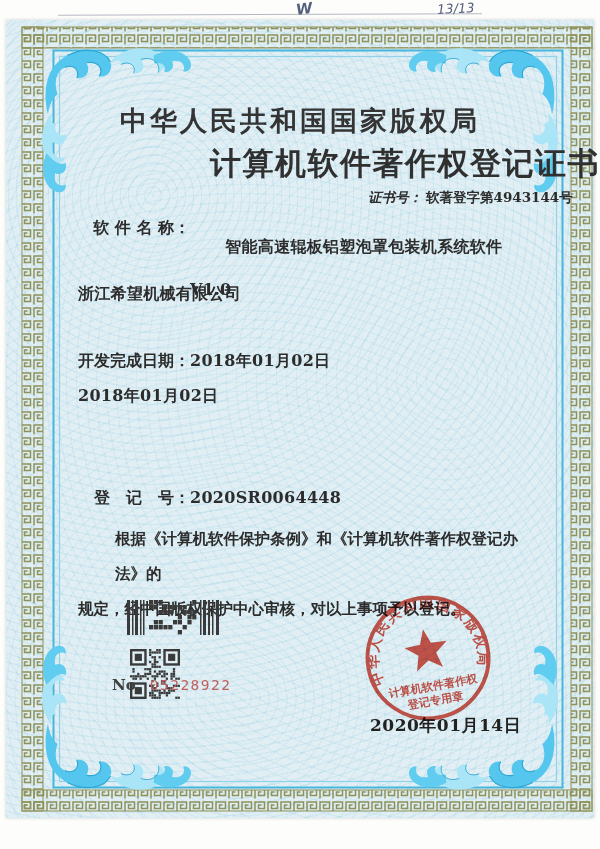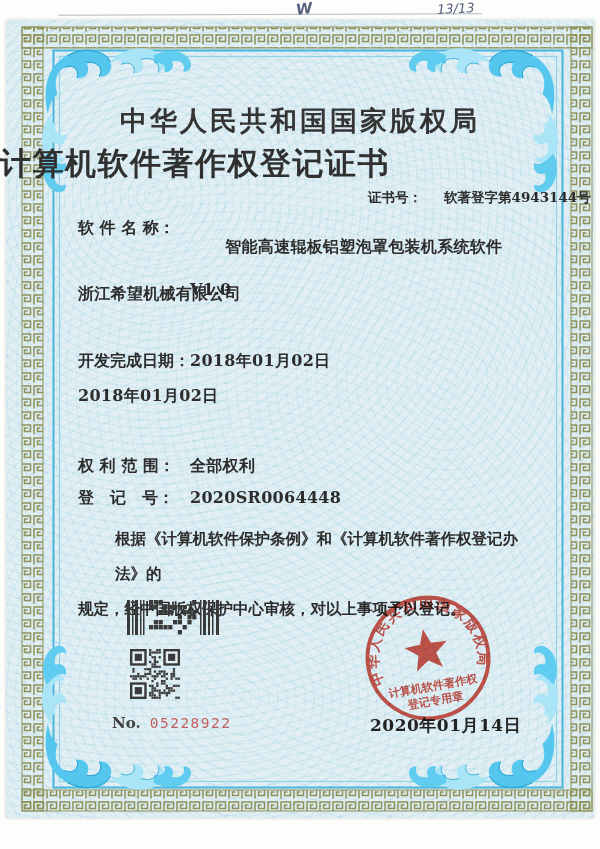--- a/index.html
+++ b/index.html
@@ -11,32 +11,32 @@
     background:
       repeating-radial-gradient(circle at 25% 22%, rgba(125,195,220,.16) 0 1.5px, rgba(125,195,220,0) 1.5px 8px),
       repeating-radial-gradient(circle at 75% 45%, rgba(125,195,220,.13) 0 1.5px, rgba(125,195,220,0) 1.5px 10px),
       repeating-radial-gradient(circle at 40% 85%, rgba(125,195,220,.13) 0 1.5px, rgba(125,195,220,0) 1.5px 9px),
       #e1eff4;
     box-shadow:0 0 3px rgba(60,80,90,.25);}
   .frame-svg{position:absolute;left:0;top:0;width:588px;height:798px;}
   .txt{position:absolute;color:#2c2c2c;}
   .authority{left:0;right:0;top:103px;text-align:center;font-size:27px;font-weight:bold;
              letter-spacing:3px;color:#343434;}
-  .main-title{left:0;right:0;top:143px;text-align:left;font-size:31px;font-weight:bold;
+  .main-title{left:0;right:0;top:143px;text-align:right;font-size:31px;font-weight:bold;
               letter-spacing:1.5px;color:#303030;}
   .certno{left:368px;top:189px;font-size:13.5px;font-weight:bold;white-space:nowrap;}
-  .certno .lab{margin-right:22px;}
+  .certno .lab{margin-right:4px;font-style:italic;}
   .field{position:absolute;left:78px;display:flex;font-size:16px;font-weight:bold;color:#2c2c2c;white-space:pre;}
-  .field .flabel{width:112px;flex:none;}
+  .field .flabel{width:112px;flex:none;text-align:right;}
   .field .fvalue{letter-spacing:.3px;}
   .fvalue .l2{display:block;margin-top:3px;}
   .statement{left:78px;top:521px;width:452px;font-size:15.5px;font-weight:bold;
              line-height:35px;color:#2c2c2c;}
   .statement .s1{padding-left:37px;}
-  .serial{left:112px;top:714px;font-size:15px;white-space:nowrap;}
+  .serial{left:112px;top:676px;font-size:15px;white-space:nowrap;}
   .serial .no{color:#3f3f3f;font-weight:bold;}
   .serial .num{color:#c0605e;letter-spacing:1.5px;margin-left:9px;font-family:"DejaVu Sans Mono","Liberation Mono",monospace;font-size:14.5px;}
   .issue-date{left:370px;top:714px;font-size:17px;font-weight:bold;color:#222;letter-spacing:.5px;}
   .barcode-box{position:absolute;left:127px;top:600px;width:92px;height:36px;}
   .qr-box{position:absolute;left:130px;top:649px;width:50px;height:50px;}
   .seal-box{position:absolute;left:350px;top:580px;width:156px;height:156px;
             mix-blend-mode:multiply;opacity:.92;}
   
   .pen{position:absolute;color:#55617c;font-family:"DejaVu Sans","Liberation Sans",sans-serif;
        font-style:italic;}
@@ -102,24 +102,20 @@
   </div>
   <div class="field" style="top:284px">
     <span class="fvalue">浙江希望机械有限公司</span>
   </div>
   <div class="field" style="top:351px">
     <span class="flabel">开发完成日期：</span>
     <span class="fvalue">2018年01月02日</span>
   </div>
   <div class="field" style="top:386px">
     <span class="fvalue">2018年01月02日</span>
-  </div>
-  <div class="field" style="top:456px">
-    <span class="flabel">权 利 范 围：</span>
-    <span class="fvalue">全部权利</span>
   </div>
   <div class="field" style="top:488px">
     <span class="flabel">登　记　号：</span>
     <span class="fvalue">2020SR0064448</span>
   </div>
 
   <div class="txt statement">
     <div class="s1">根据《计算机软件保护条例》和《计算机软件著作权登记办法》的</div>
     <div class="s2">规定，经中国版权保护中心审核，对以上事项予以登记。</div>
   </div>

